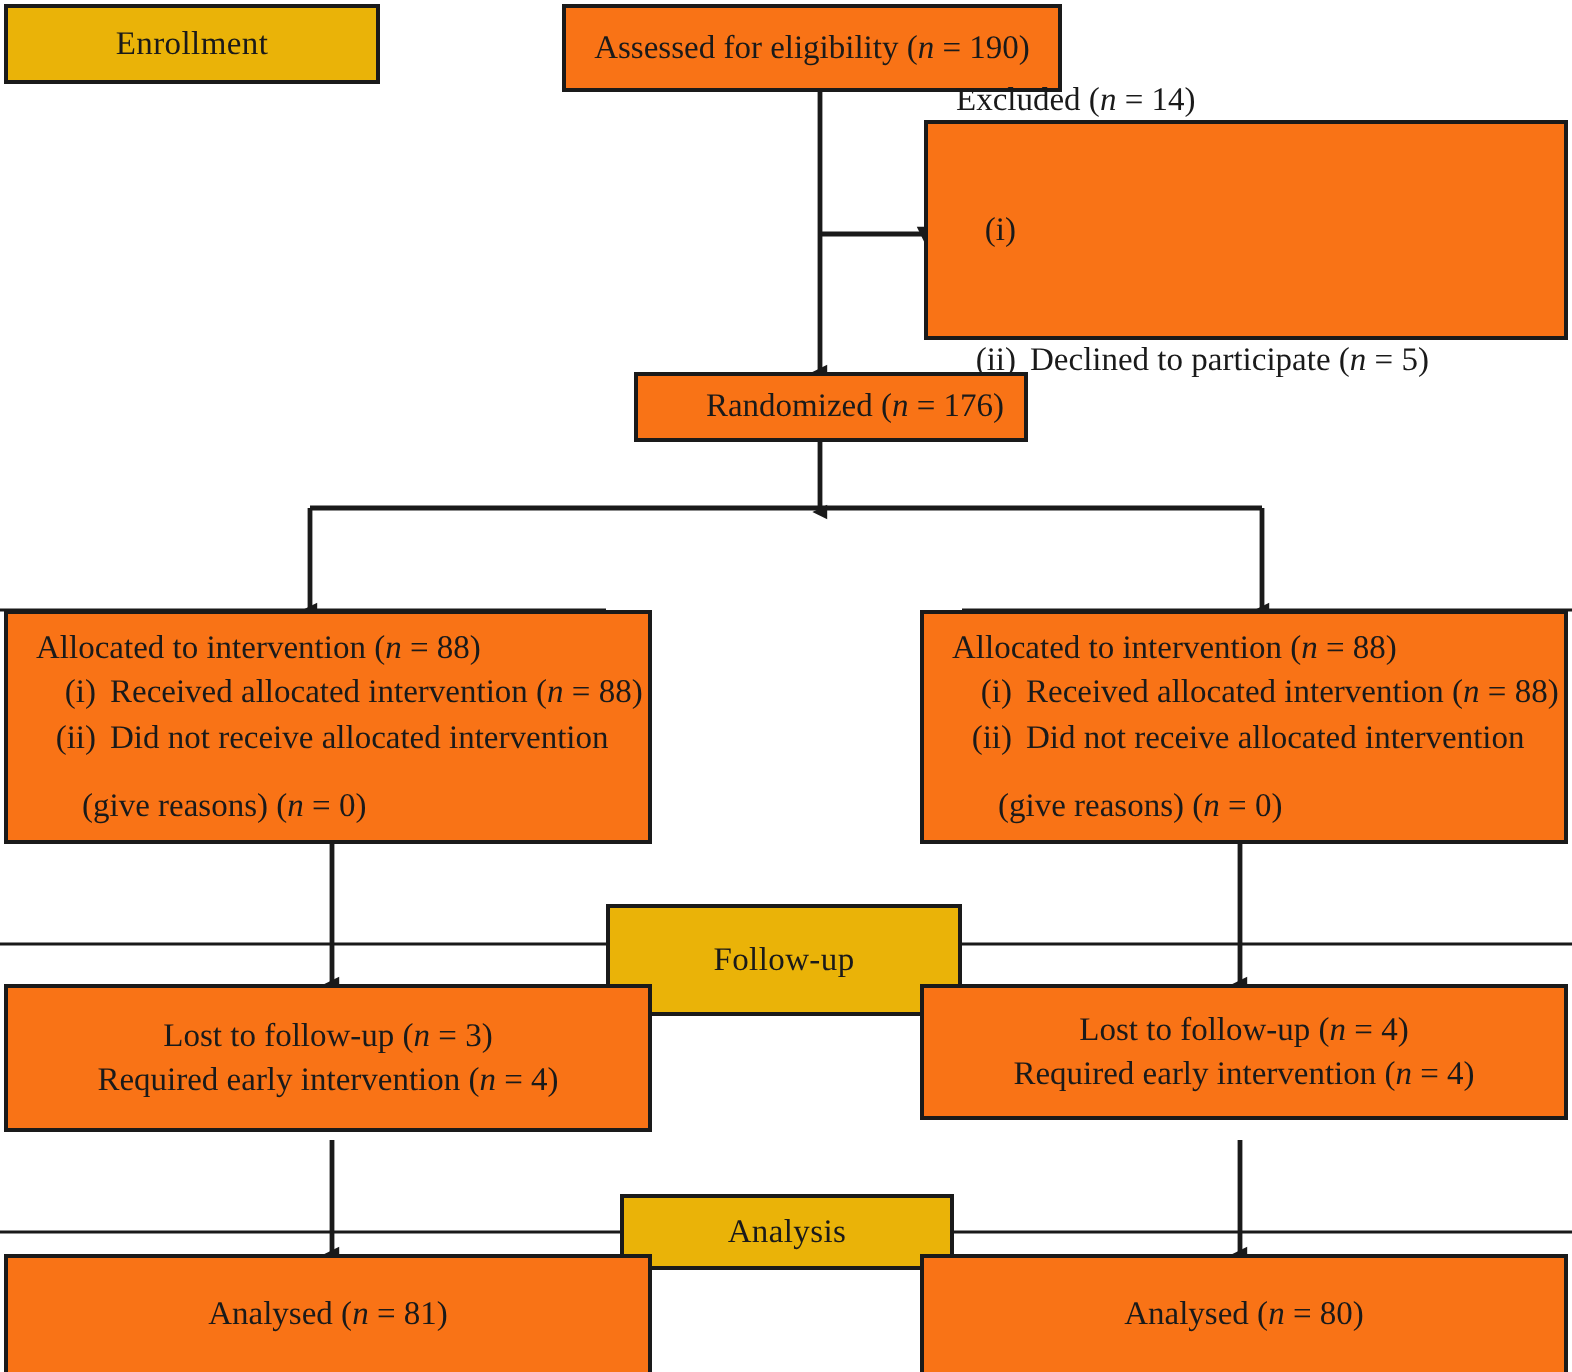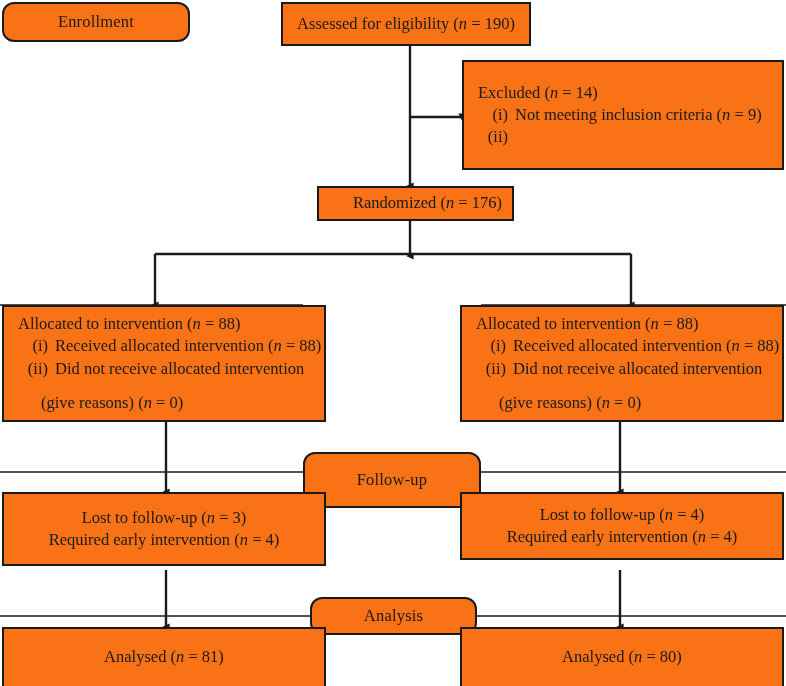--- a/index.html
+++ b/index.html
@@ -33,22 +33,22 @@
     justify-content: center;
   }
   .box.center-text {
     align-items: center;
     text-align: center;
   }
   .stage-label {
     position: absolute;
     box-sizing: border-box;
     border: 2px solid #1a1a1a;
-    border-radius: 12px;
-    background: #f97316;
+    border-radius: 0;
+    background: #eab308;
     display: flex;
     align-items: center;
     justify-content: center;
     text-align: center;
     font-size: 16.5px;
     letter-spacing: 0.2px;
   }
   .line {
     font-size: 16.5px;
     line-height: 1.34;
@@ -117,28 +117,28 @@
   </svg>
 
   <div class="stage-label" style="left:2px; top:2px; width:188px; height:40px;">
     <span>Enrollment</span>
   </div>
 
   <div class="box center-text" style="left:281px; top:2px; width:250px; height:44px;">
     <div class="line boxpad">Assessed for eligibility (<i class="n">n</i> = 190)</div>
   </div>
 
-  <div class="box" style="left:462px; top:60px; width:322px; height:110px;">
+  <div class="box" style="left:462px; top:60px; width:322px; height:110px;gap:43px;">
     <div class="line boxpad">Excluded (<i class="n">n</i> = 14)</div>
     <div class="listline boxpad">
       <span class="marker">(i)</span>
-      <span>Not meeting inclusion criteria (<i class="n">n</i> = 9)</span>
     </div>
     <div class="listline boxpad">
       <span class="marker">(ii)</span>
+      <span>Declined to participate (<i class="n">n</i> = 5)</span>
     </div>
   </div>
 
   <div class="box center-text" style="left:317px; top:186px; width:197px; height:35px;padding-left:24px;">
     <div class="line boxpad">Randomized (<i class="n">n</i> = 176)</div>
   </div>
 
 
   <div class="box" style="left:2px; top:305px; width:324px; height:117px;">
     <div class="line boxpad">Allocated to intervention (<i class="n">n</i> = 88)</div>

